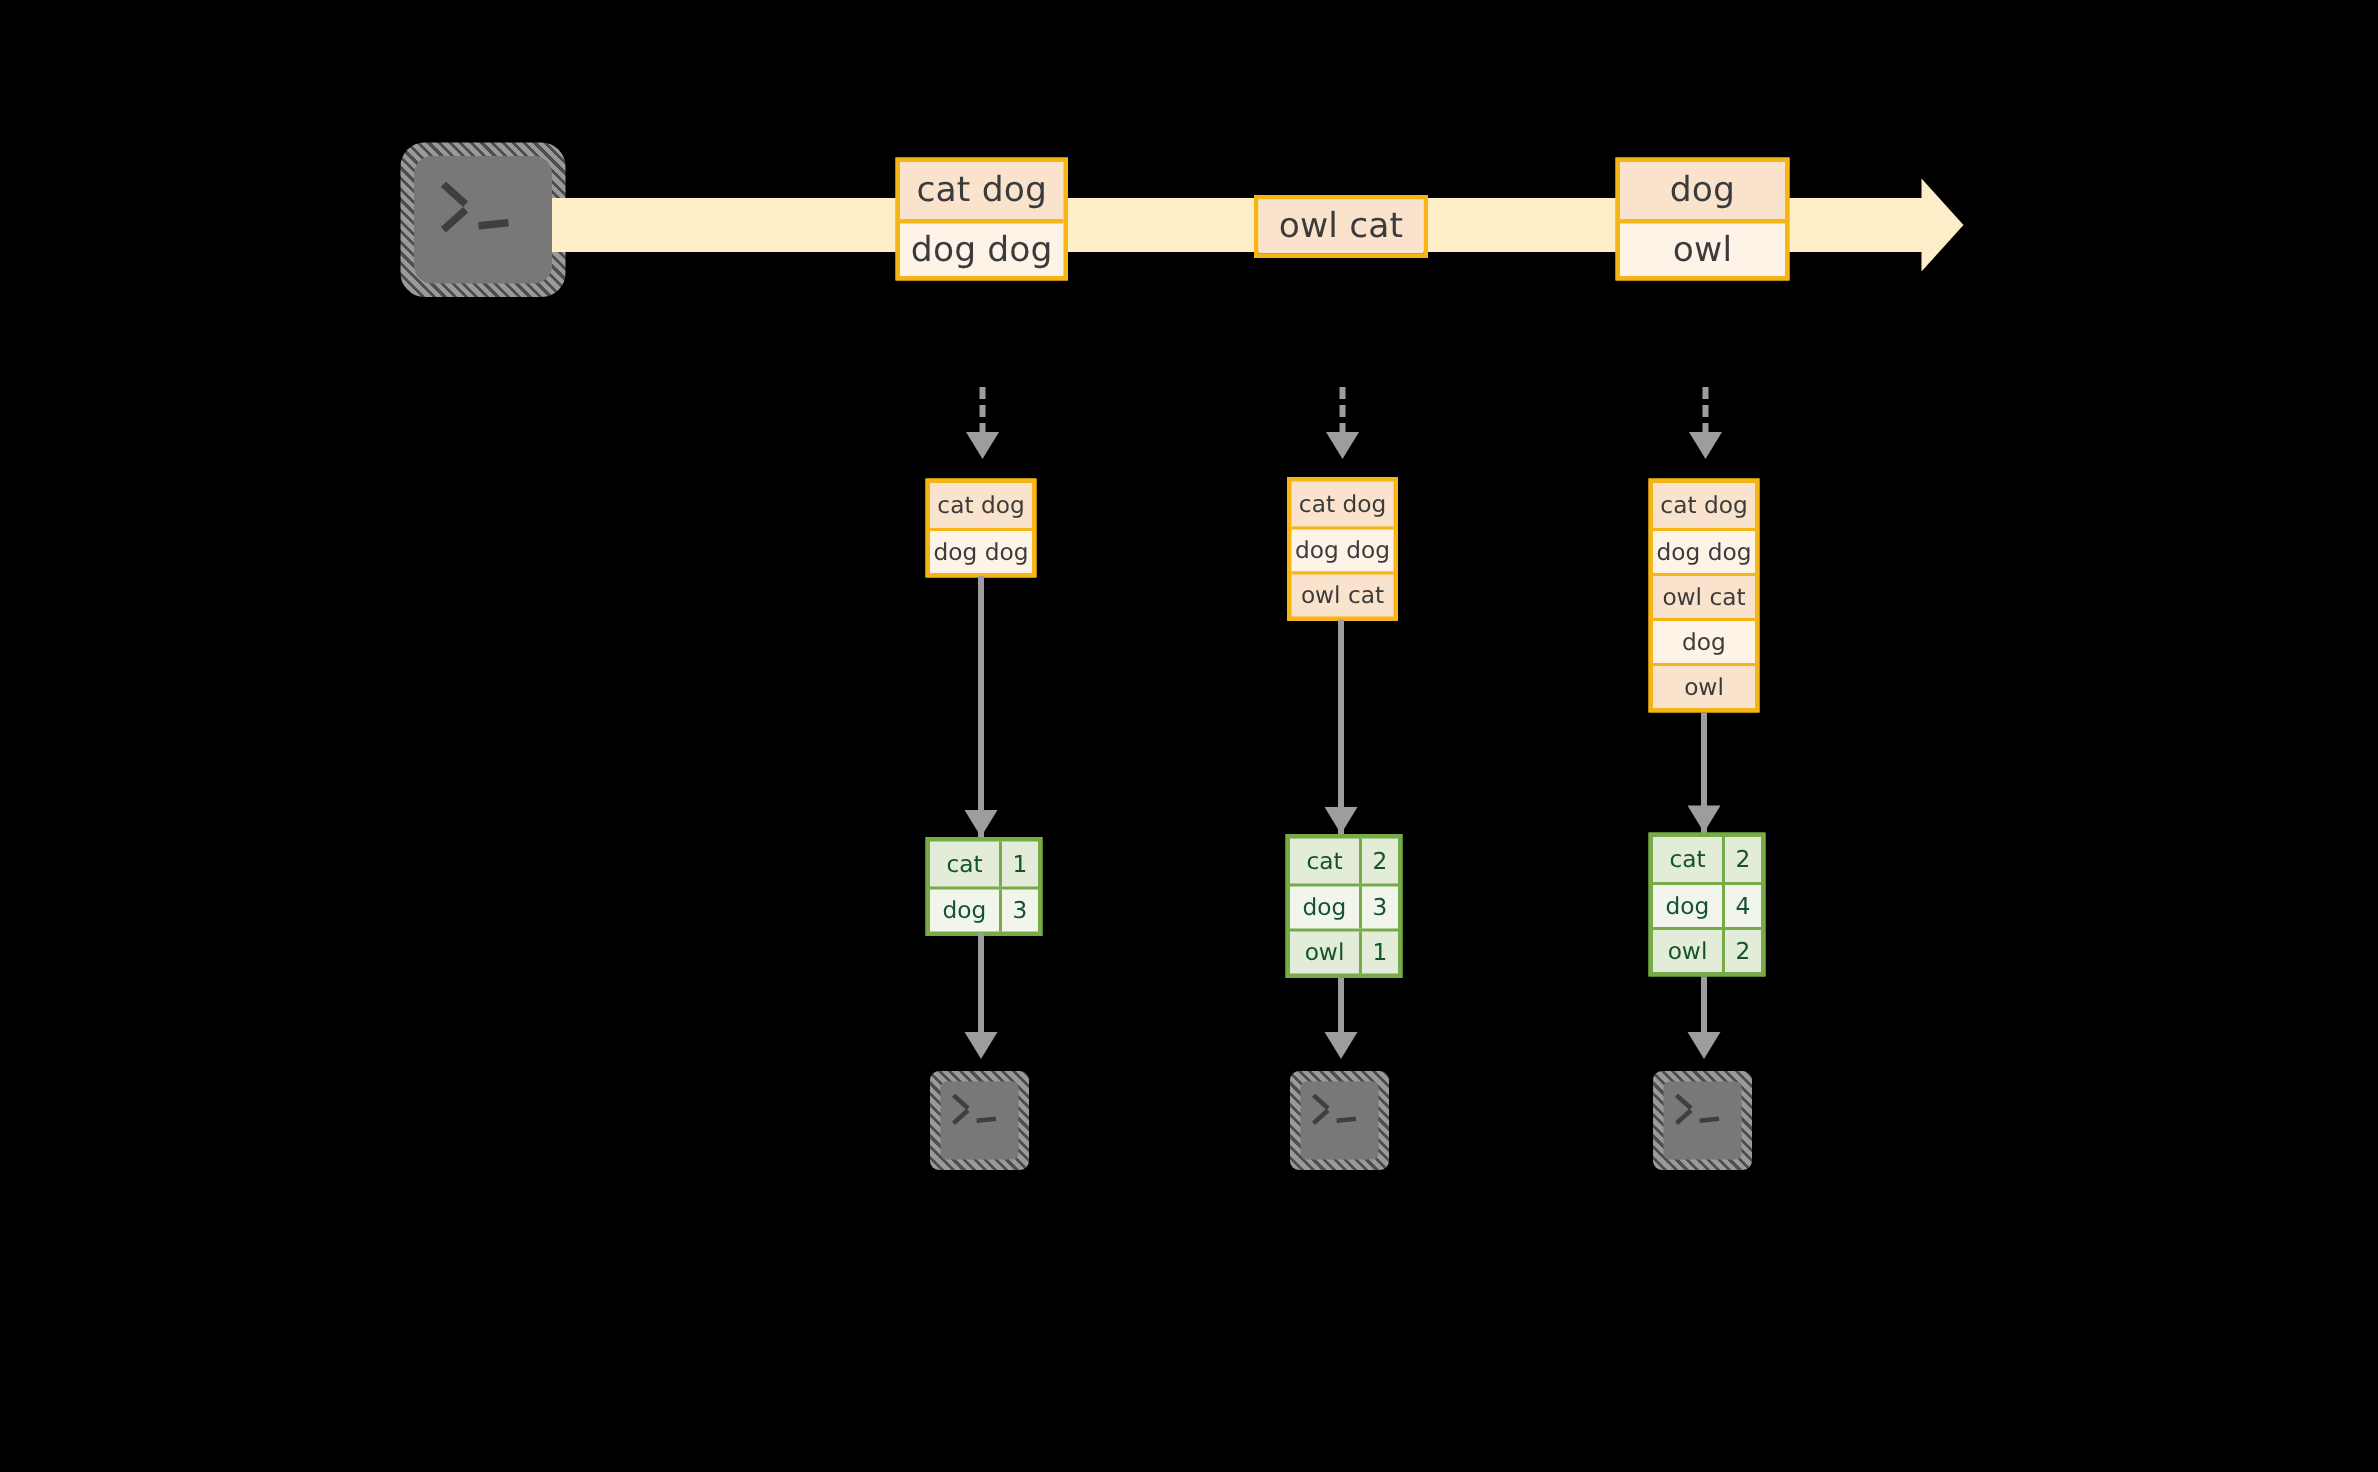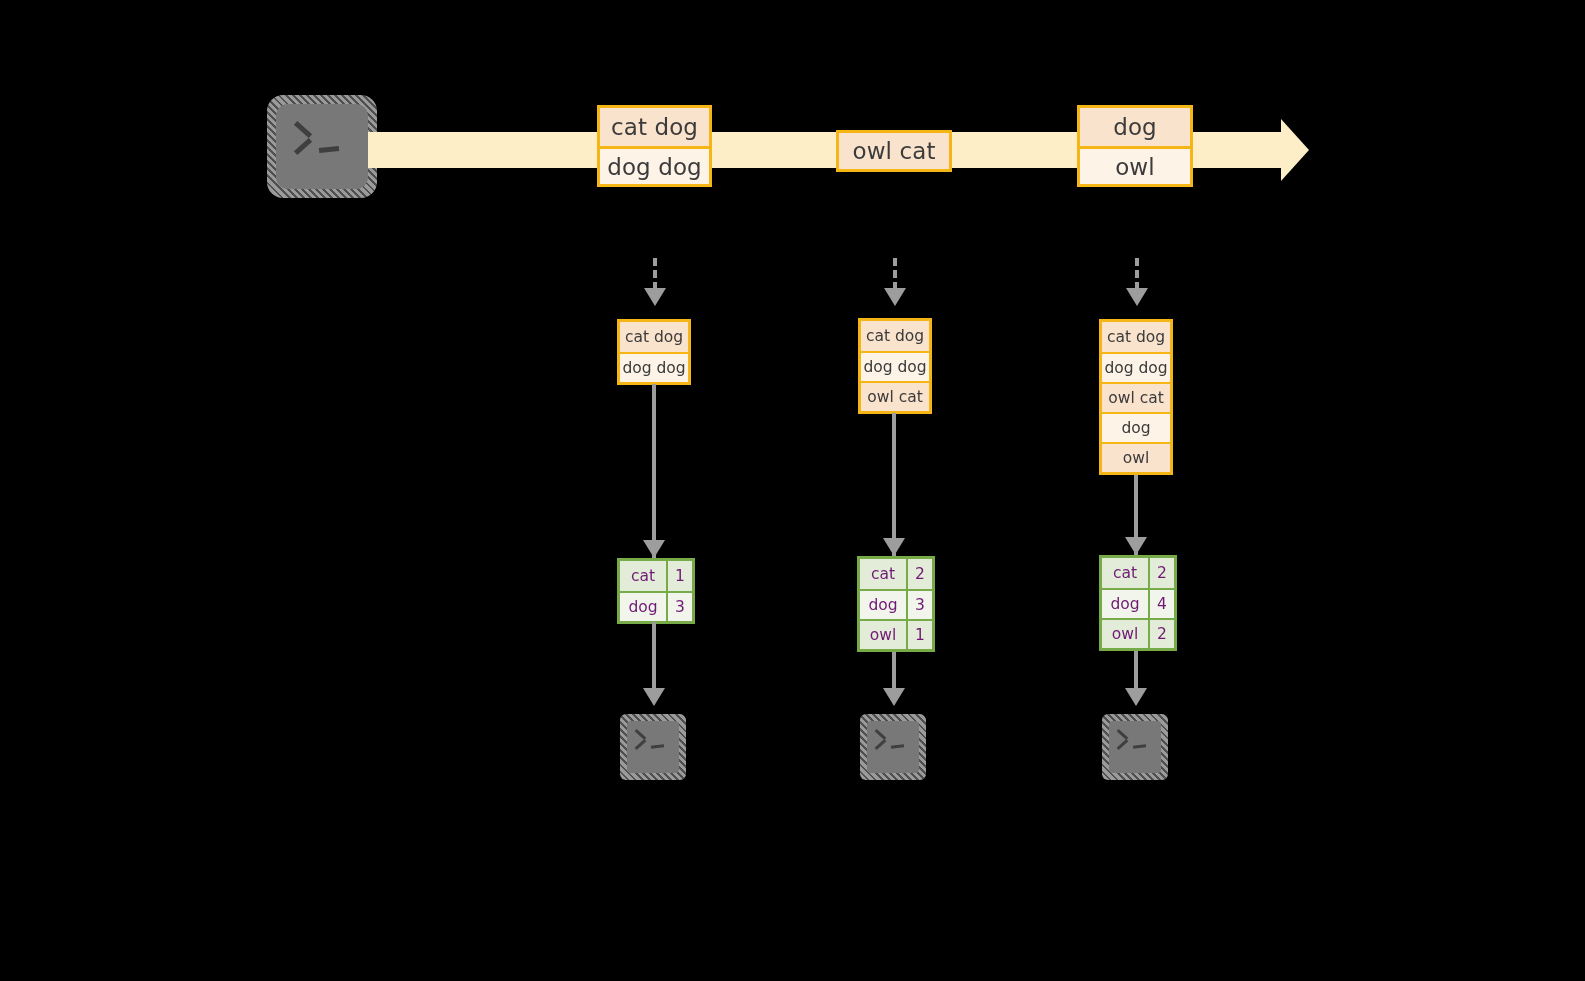--- a/index.html
+++ b/index.html
@@ -106,21 +106,21 @@
   .state-row.light { background: #fdf3e7; }
   .state-row + .state-row { border-top: 2px solid #f5b615; }
 
   
   .count-table { position: absolute; border: 3px solid #76ab48; background: #76ab48; }
   .count-row { display: flex; height: 30px; }
   .count-row + .count-row { border-top: 2px solid #76ab48; }
   .count-cell {
     font-size: 15.5px;
     display: flex; align-items: center; justify-content: center;
-    color: #701a75;
+    color: #14532d;
   }
   .count-cell.word { width: 46px; }
   .count-cell.num  { width: 26px; border-left: 2px solid #76ab48; }
   .count-row.dark  .count-cell { background: #e3ebd9; }
   .count-row.light .count-cell { background: #f1f5eb; }
 
   
   #query-label {
     position: absolute;
     left: 688px; top: 457px; width: 422px; height: 45px;

